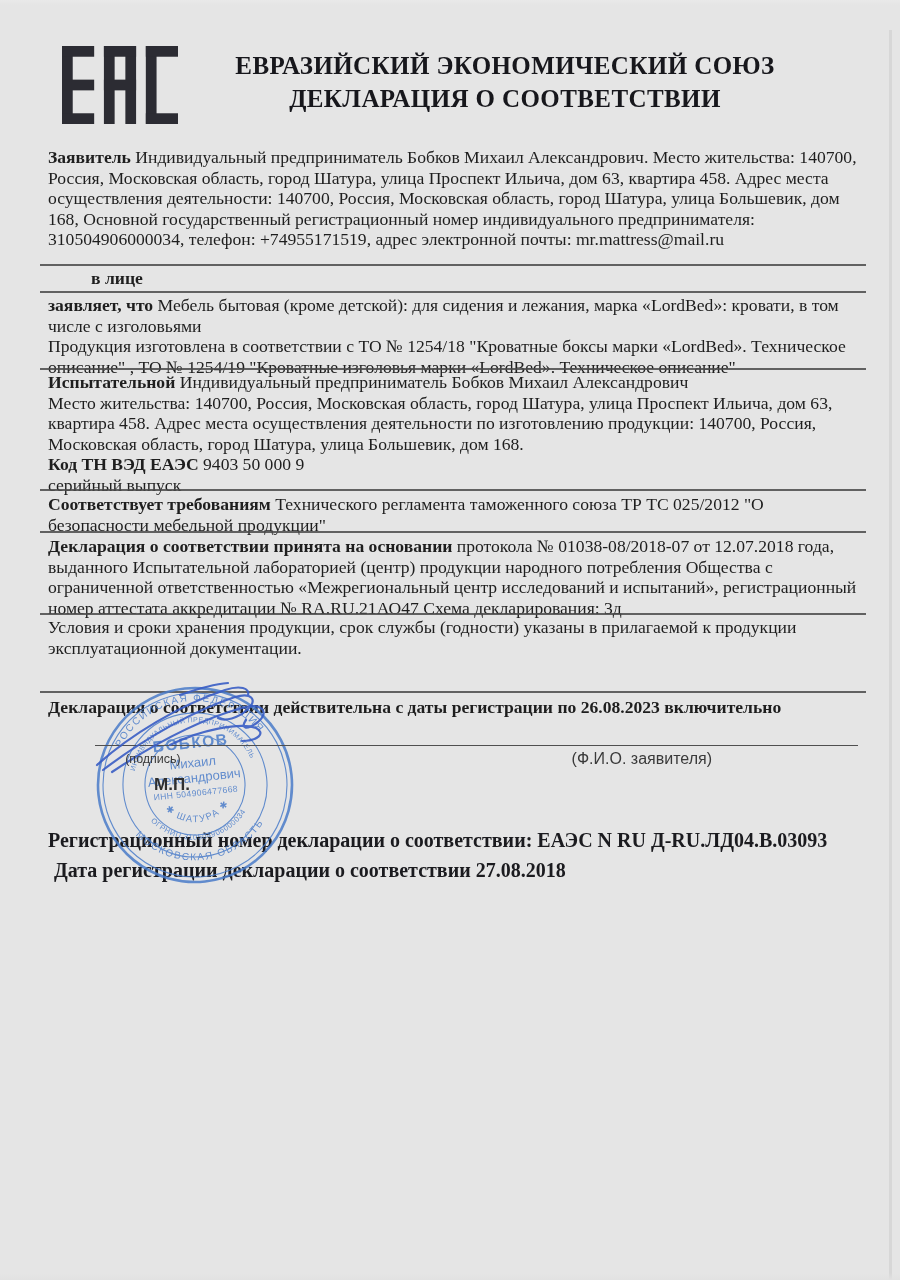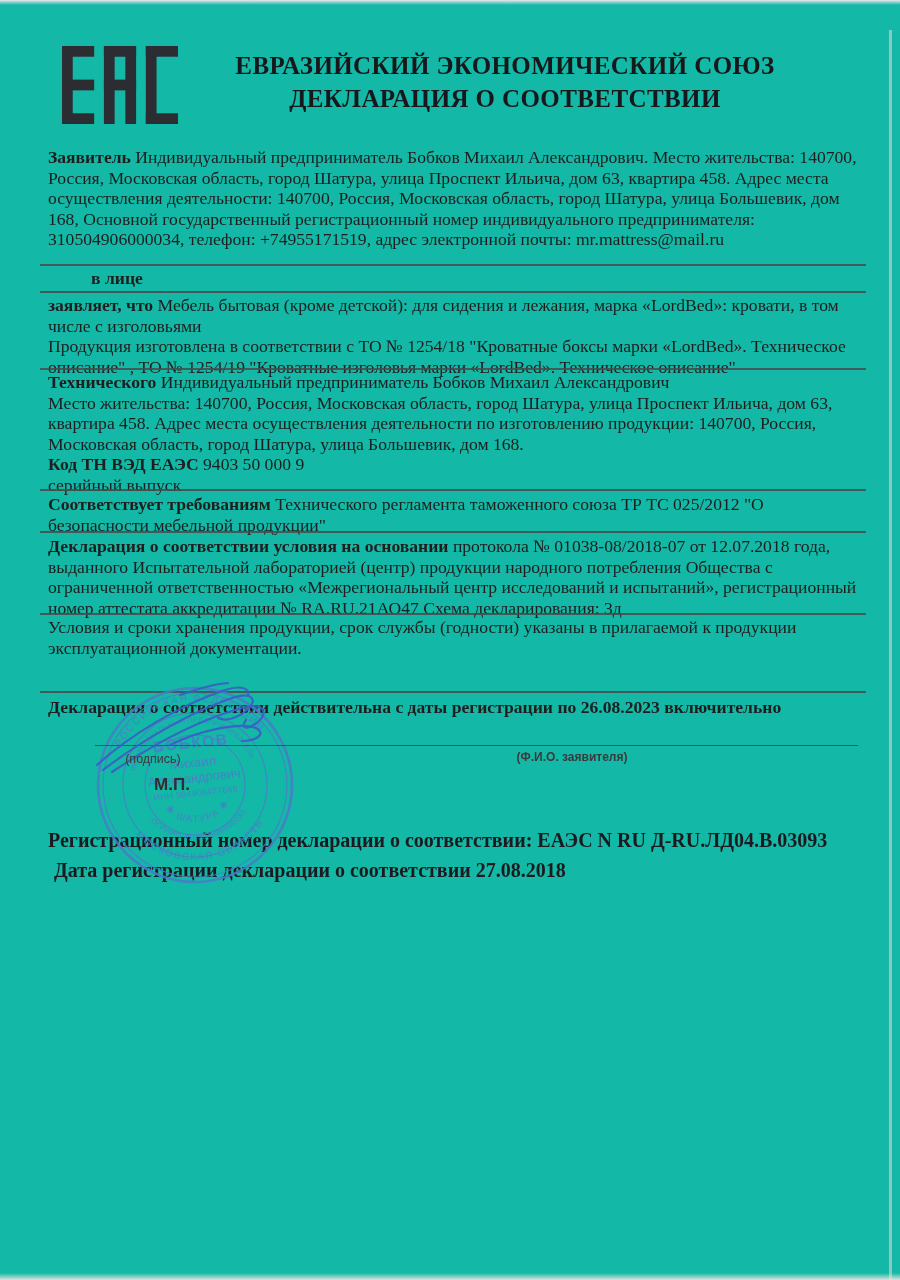--- a/index.html
+++ b/index.html
@@ -1,18 +1,18 @@
 <!DOCTYPE html>
 <html><head>
 <meta charset="utf-8">
 <style>
   html,body{margin:0;padding:0;}
   body{width:900px;height:1280px;background:#ffffff;position:relative;overflow:hidden;
        font-family:"Liberation Serif", serif;color:#1e1e1e;}
-  .page{position:absolute;inset:0;background:#14b8a6;padding-left:31px;}
+  .page{position:absolute;inset:0;background:#e5e5e5;padding-left:31px;}
   
   .edge-top{position:absolute;left:0;top:0;width:100%;height:5px;
     background:linear-gradient(#e9e9e9,rgba(255,255,255,0));}
   .edge-right{position:absolute;top:30px;bottom:0;left:889px;width:3px;background:#cfcfcf;opacity:.65;}
   .edge-bottom{position:absolute;left:0;bottom:0;width:100%;height:7px;
     background:linear-gradient(rgba(255,255,255,0),#e2e2e2);}
   
   .eac-logo{position:absolute;left:62px;top:44px;width:116px;height:82px;}
   .title{position:absolute;left:120px;top:49px;width:770px;text-align:center;
          font-weight:bold;font-size:25px;line-height:33px;letter-spacing:.4px;color:#17171c;}
@@ -25,21 +25,21 @@
   .s5{top:494px;} .s6{top:536px;} .s7{top:617px;}
   .r1{top:264px;} .r2{top:291px;} .r3{top:368px;} .r4{top:489px;}
   .r5{top:531px;} .r6{top:613px;} .r7{top:691px;}
   .validity{top:697px;font-weight:bold;}
   
   .sig-name{position:absolute;left:382px;top:722px;width:380px;text-align:center;
             font-size:17.6px;z-index:4;}
   .sig-line{position:absolute;left:95px;top:745px;width:763px;border-top:1.6px solid #4f4f4f;z-index:2;}
   .lbl-sans{position:absolute;font-family:"Liberation Sans",sans-serif;color:#3a3a3a;z-index:4;}
   .podpis{left:103px;top:752px;width:100px;text-align:center;font-size:12.5px;}
-  .fio{left:432px;top:750px;width:280px;text-align:center;font-size:12px;font-weight:bold;}
+  .fio{left:432px;top:750px;width:280px;text-align:right;font-size:16px;}
   .mp{left:140px;top:775px;width:64px;text-align:center;font-size:17px;font-weight:bold;color:#2f2f2f;}
   .stamp{position:absolute;left:90px;top:680px;width:210px;height:210px;z-index:1;opacity:.85;}
   .autograph{position:absolute;left:0;top:650px;width:420px;height:180px;z-index:3;}
   
   .reg{position:absolute;left:48px;width:814px;font-weight:bold;font-size:20px;color:#1b1b1f;}
   .reg1{top:829px;} .reg2{top:859px;margin-left:6px;}
 </style>
 </head>
 <body>
 
@@ -82,37 +82,37 @@
   <div class="rule r2"></div>
 
   <div class="sec s3">
     <p><b>заявляет, что</b>
       <span>Мебель бытовая (кроме детской): для сидения и лежания, марка «LordBed»: кровати, в том числе с изголовьями</span></p>
     <p><span>Продукция изготовлена в соответствии с ТО № 1254/18 "Кроватные боксы марки «LordBed». Техническое описание" , ТО № 1254/19 "Кроватные изголовья марки «LordBed». Техническое описание"</span></p>
   </div>
   <div class="rule r3"></div>
 
   <div class="sec s4">
-    <p><b>Технического</b>
+    <p><b>Испытательной</b>
       <span>Индивидуальный предприниматель Бобков Михаил Александрович</span></p>
     <p><span>Место жительства: 140700, Россия, Московская область, город Шатура, улица Проспект Ильича, дом 63, квартира 458. Адрес места осуществления деятельности по изготовлению продукции: 140700, Россия, Московская область, город Шатура, улица Большевик, дом 168.</span></p>
     <p><b>Код ТН ВЭД ЕАЭС</b>
       <span>9403 50 000 9</span></p>
     <p><span>серийный выпуск</span></p>
   </div>
   <div class="rule r4"></div>
 
   <div class="sec s5">
     <p><b>Соответствует требованиям</b>
       <span>Технического регламента таможенного союза ТР ТС 025/2012 "О безопасности мебельной продукции"</span></p>
   </div>
   <div class="rule r5"></div>
 
   <div class="sec s6">
-    <p><b>Декларация о соответствии условия на основании</b>
+    <p><b>Декларация о соответствии принята на основании</b>
       <span>протокола № 01038-08/2018-07 от 12.07.2018 года, выданного Испытательной лабораторией (центр) продукции народного потребления Общества с ограниченной ответственностью «Межрегиональный центр исследований и испытаний», регистрационный номер аттестата аккредитации № RA.RU.21АО47 Схема декларирования: 3д</span></p>
   </div>
   <div class="rule r6"></div>
 
   <div class="sec s7">
     <p><span>Условия и сроки хранения продукции, срок службы (годности) указаны в прилагаемой к продукции эксплуатационной документации.</span></p>
   </div>
   <div class="rule r7"></div>
 
   <div class="sec validity">Декларация о соответствии действительна с даты регистрации по 26.08.2023 включительно</div>

